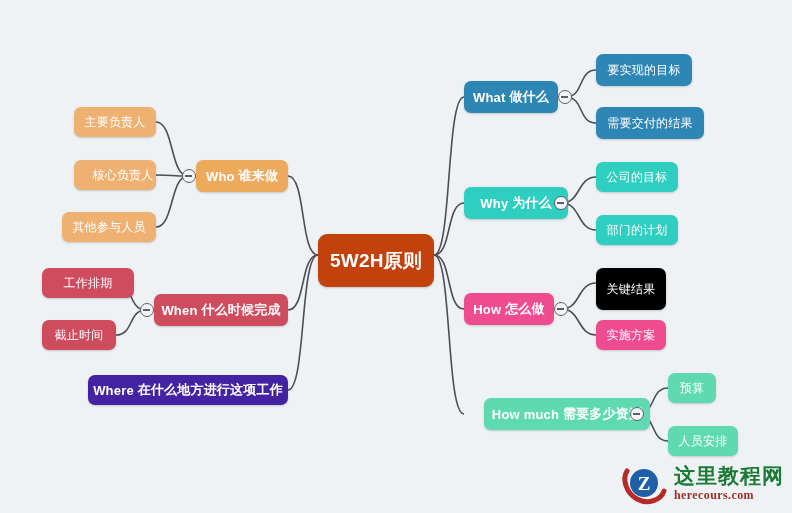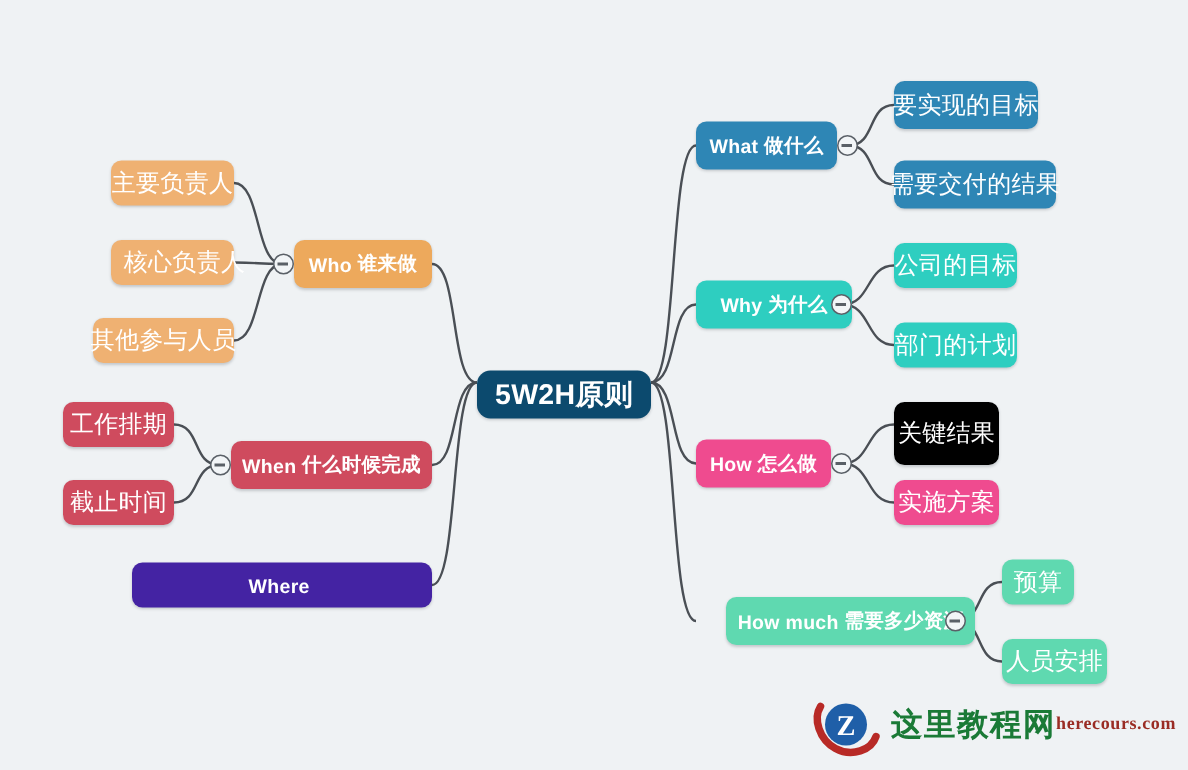--- a/index.html
+++ b/index.html
@@ -38,21 +38,21 @@
   .node.root {
     border-radius: 9px;
     font-size: 19px;
     font-weight: bold;
   }
   .node.main {
     font-size: 13px;
     font-weight: bold;
   }
   .node.leaf {
-    font-size: 16px;
+    font-size: 12px;
     font-weight: normal;
   }
   .node .cn {
     font-weight: bold;
   }
   .toggle {
     position: absolute;
     width: 14px;
     height: 14px;
     border-radius: 50%;
@@ -80,21 +80,21 @@
     z-index: 8;
   }
   #wm-logo {
     position: relative;
     width: 48px;
     height: 48px;
     margin-right: 6px;
   }
   #wm-text {
     display: flex;
-    flex-direction: row;
+    flex-direction: column;
     line-height: 1;
   }
   #wm-title {
     font-size: 21px;
     font-weight: bold;
     color: #1a7a36;
     letter-spacing: 1px;
   }
   #wm-url {
     margin-top: 3px;
@@ -127,21 +127,21 @@
       <path d="M 562 203 C 580.7 203, 577.3 230, 596 230" fill="none" stroke="#4a4f55" stroke-width="1.6"></path>
       <path d="M 434 255 C 452 255, 446 309, 464 309" fill="none" stroke="#4a4f55" stroke-width="1.6"></path>
       <path d="M 562 309 C 580.7 309, 577.3 283, 596 283" fill="none" stroke="#4a4f55" stroke-width="1.6"></path>
       <path d="M 562 309 C 580.7 309, 577.3 335, 596 335" fill="none" stroke="#4a4f55" stroke-width="1.6"></path>
       <path d="M 434 255 C 452 255, 446 414, 464 414" fill="none" stroke="#4a4f55" stroke-width="1.6"></path>
       <path d="M 638 414 C 656 414, 650 388, 668 388" fill="none" stroke="#4a4f55" stroke-width="1.6"></path>
       <path d="M 638 414 C 656 414, 650 441, 668 441" fill="none" stroke="#4a4f55" stroke-width="1.6"></path>
     </svg>
 
   <div id="nodes-layer">
-      <div class="node root" style="left: 318px; top: 247px; width: 116px; height: 32px; background: #0c4a6e;">
+      <div class="node root" style="left: 318px; top: 234px; width: 116px; height: 53px; background: #c2410c;">
         <span>5W2H原则</span>
       </div>
       <div class="node main" style="left: 196px; top: 160px; width: 92px; height: 32px; background: rgb(237, 169, 92);">
         <span>Who&nbsp;</span>
         <span class="cn">谁来做</span>
       </div>
       <div class="toggle" style="left: 182px; top: 169px;"></div>
       <div class="node leaf" style="left: 74px; top: 107px; width: 82px; height: 30px; background: rgb(239, 177, 114);">
         <span>主要负责人</span>
       </div>
@@ -149,28 +149,29 @@
         <span>核心负责人</span>
       </div>
       <div class="node leaf" style="left: 62px; top: 212px; width: 94px; height: 30px; background: rgb(239, 177, 114);">
         <span>其他参与人员</span>
       </div>
       <div class="node main" style="left: 154px; top: 294px; width: 134px; height: 32px; background: rgb(207, 75, 94);">
         <span>When&nbsp;</span>
         <span class="cn">什么时候完成</span>
       </div>
       <div class="toggle" style="left: 140px; top: 303px;"></div>
-      <div class="node leaf" style="left: 42px; top: 268px; width: 74px; height: 30px; background: rgb(207, 75, 94);">
+      <div class="node leaf" style="left: 42px; top: 268px; width: 92px; height: 30px; background: rgb(207, 75, 94);">
         <span>工作排期</span>
       </div>
       <div class="node leaf" style="left: 42px; top: 320px; width: 74px; height: 30px; background: rgb(207, 75, 94);">
         <span>截止时间</span>
       </div>
       <div class="node main" style="left: 88px; top: 375px; width: 200px; height: 30px; background: rgb(68, 35, 163);">
         <span>Where&nbsp;</span>
+        <span class="cn">在什么地方进行这项工作</span>
       </div>
       <div class="node main" style="left: 464px; top: 81px; width: 94px; height: 32px; background: rgb(46, 134, 181);">
         <span>What&nbsp;</span>
         <span class="cn">做什么</span>
       </div>
       <div class="toggle" style="left: 558px; top: 90px;"></div>
       <div class="node leaf" style="left: 596px; top: 54px; width: 96px; height: 32px; background: rgb(46, 134, 181);">
         <span>要实现的目标</span>
       </div>
       <div class="node leaf" style="left: 596px; top: 107px; width: 108px; height: 32px; background: rgb(46, 134, 181);">

